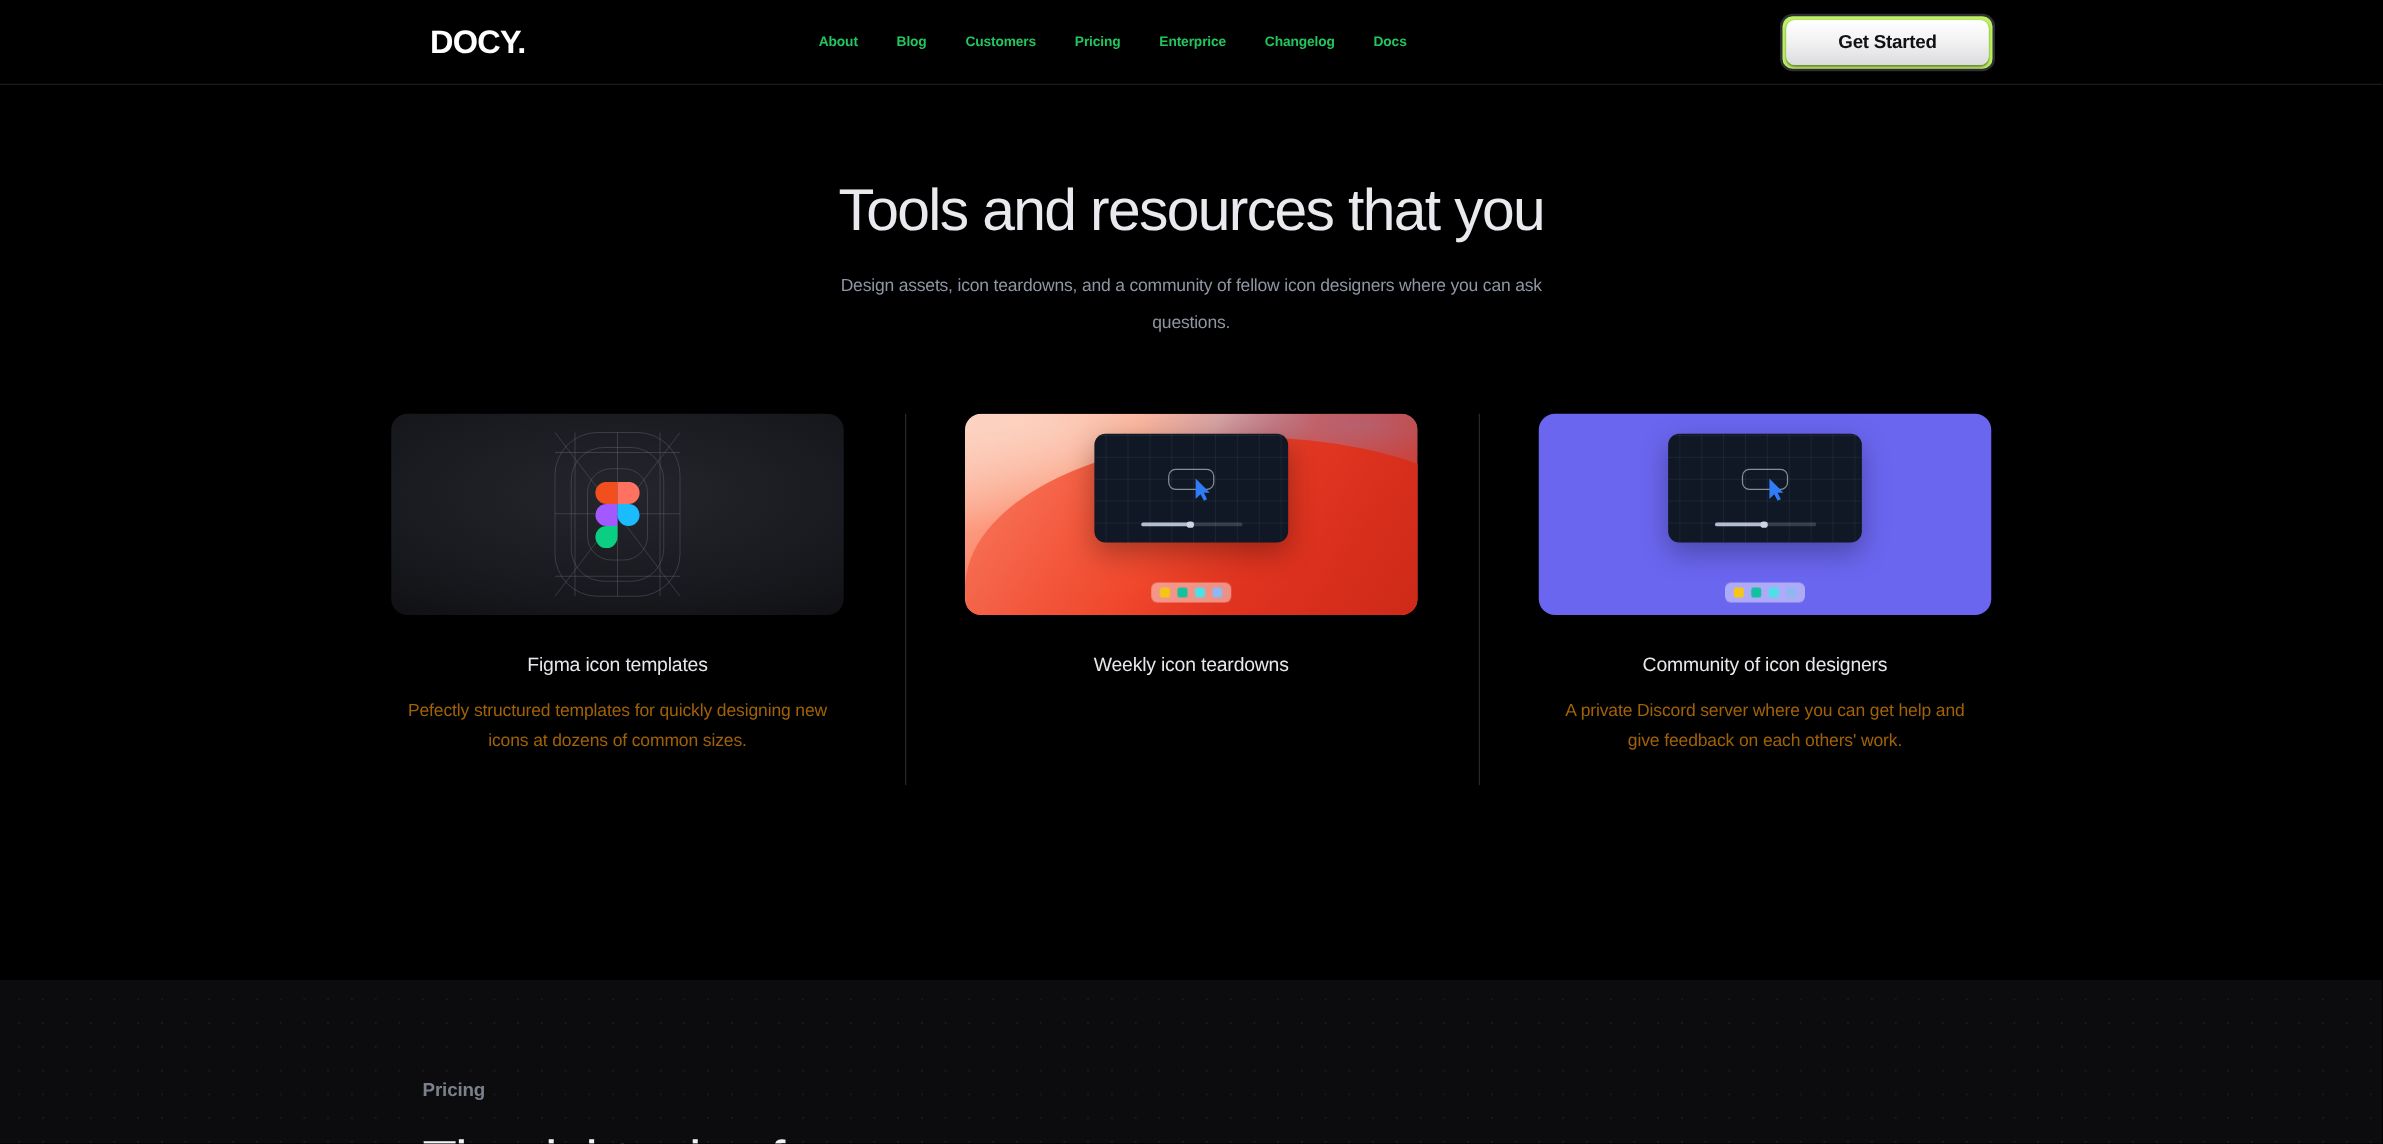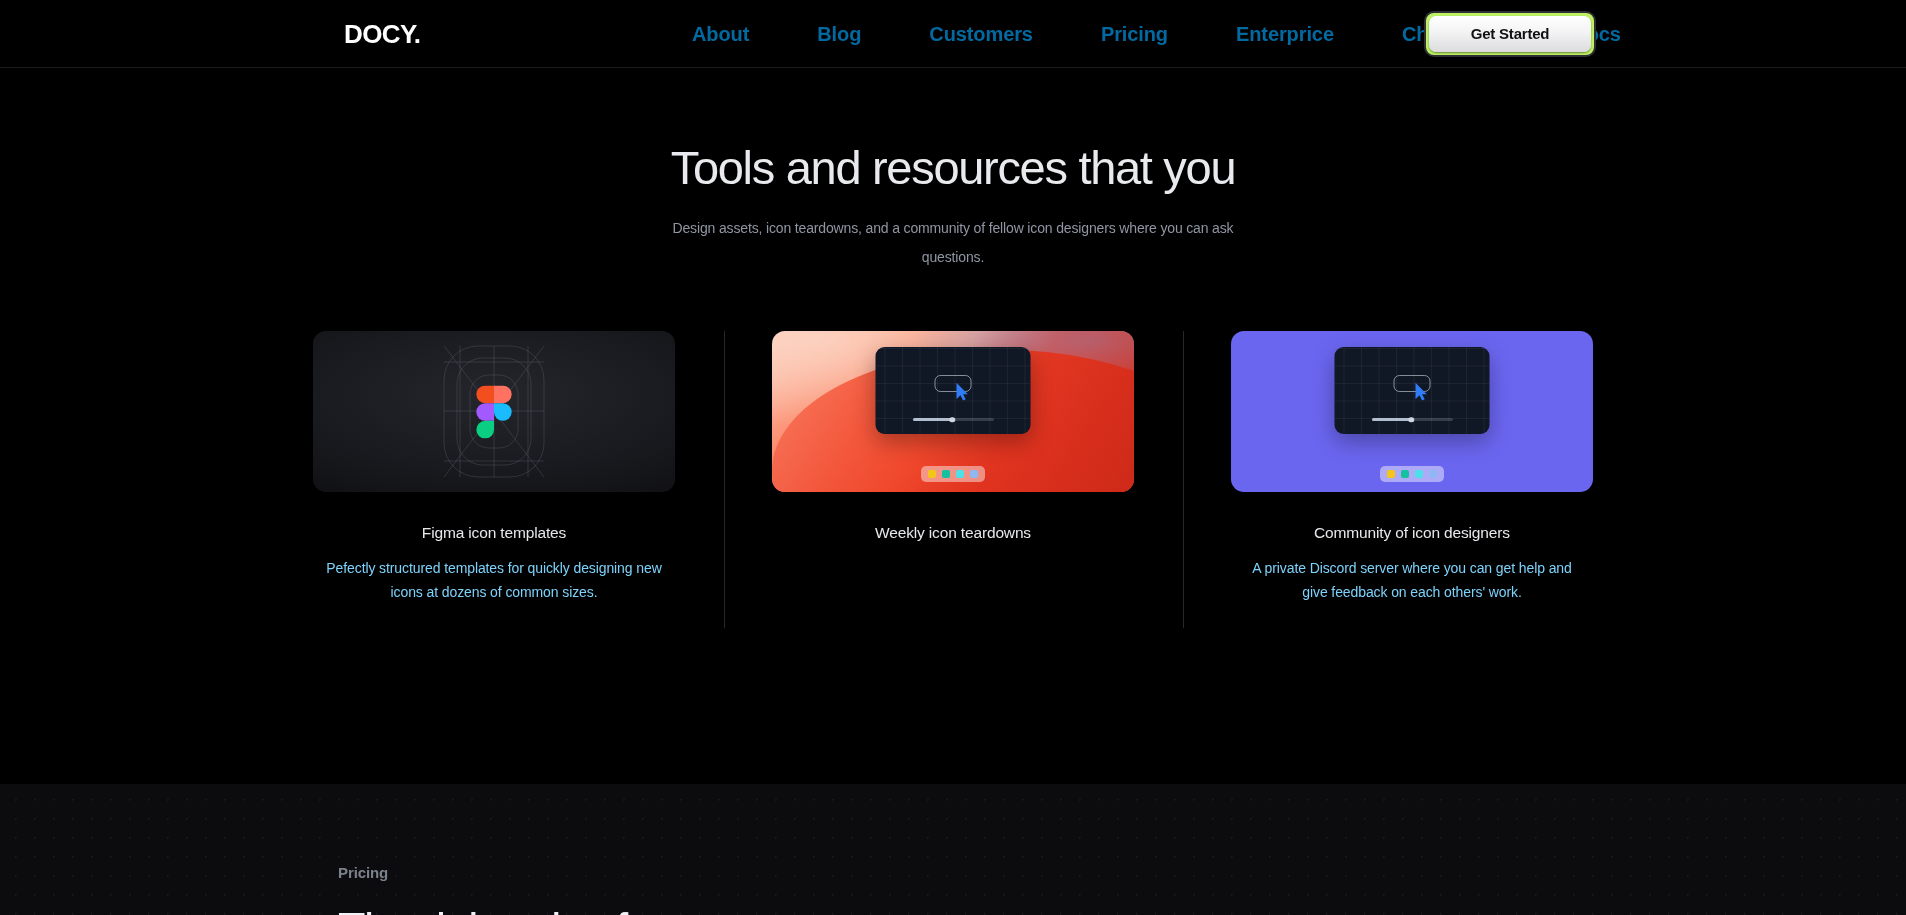--- a/index.html
+++ b/index.html
@@ -50,27 +50,26 @@
     position: absolute;
     left: 655px;
     top: 50%;
     transform: translateY(-50%);
     display: flex;
     align-items: center;
     gap: 31px;
   }
 
   .nav-link {
-    font-size: 20px;
+    font-size: 11px;
     font-weight: 600;
-    color: #0369a1;
+    color: #22c55e;
     text-decoration: none;
     white-space: nowrap;
     letter-spacing: -0.1px;
-    margin-left: 37px;
   }
 
   .header-right {
     position: absolute;
     right: 0;
     top: 50%;
     transform: translateY(-50%);
     display: flex;
     align-items: center;
   }
@@ -292,21 +291,21 @@
     font-weight: 500;
     color: #e7e8ec;
     letter-spacing: -0.15px;
     text-align: center;
   }
   .card-desc {
     margin-top: 14px;
     width: 340px;
     font-size: 14px;
     line-height: 24px;
-    color: #7dd3fc;
+    color: #a16207;
     letter-spacing: -0.1px;
     text-align: center;
   }
 
   
   .pricing {
     position: absolute;
     left: 0;
     right: 0;
     top: 784px;

